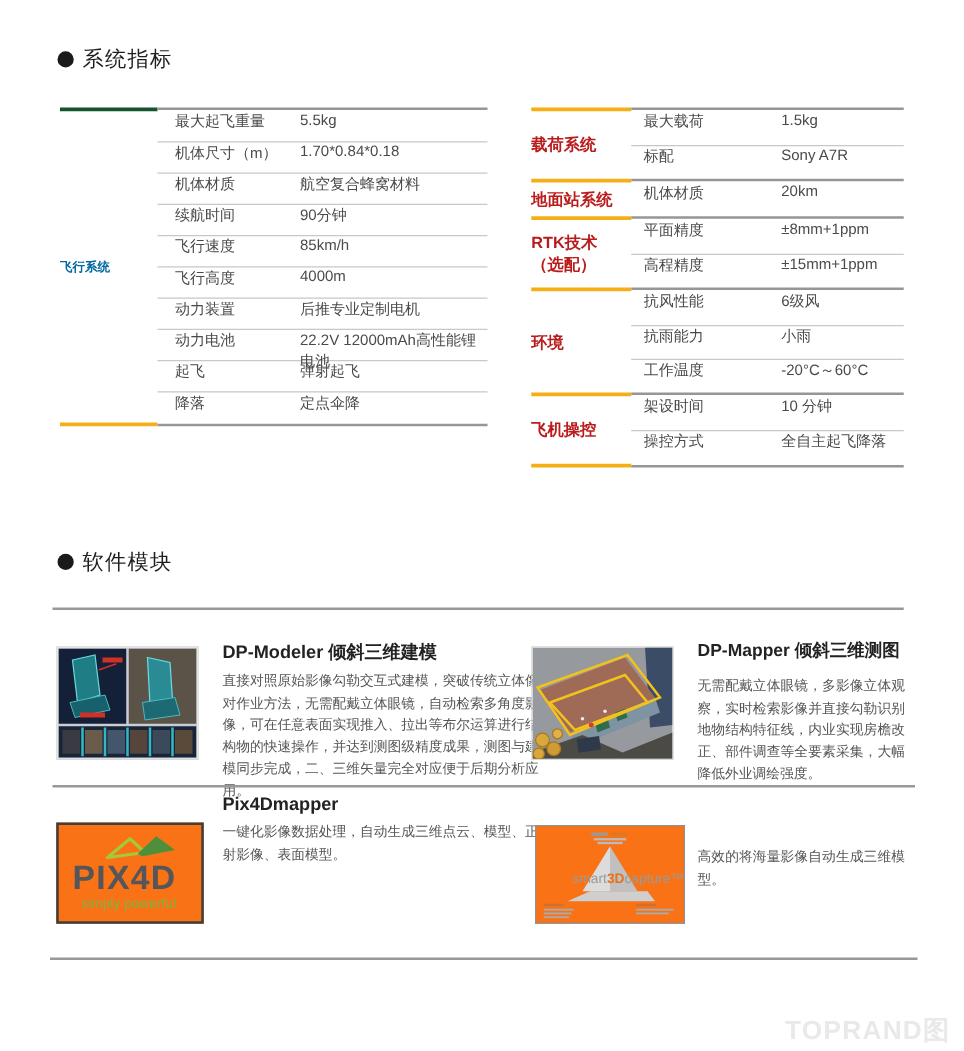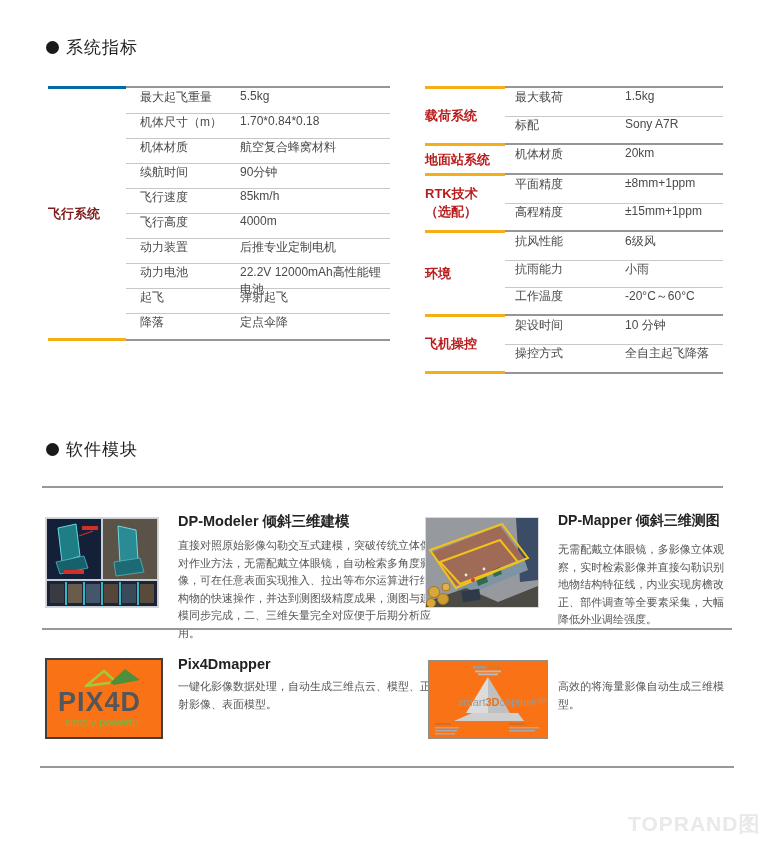--- a/index.html
+++ b/index.html
@@ -7,22 +7,22 @@
   body { font-family:"Liberation Sans","DejaVu Sans",sans-serif; }
   .page { position:relative; width:771px; height:841px; background:#ffffff; overflow:hidden; }
 
   
   .sec-header { position:absolute; display:flex; align-items:center; gap:7px; }
   .sec-header .bullet { width:13px; height:13px; border-radius:50%; background:#1a1a1a; }
   .sec-header .sec-title { font-size:17px; font-weight:normal; color:#1f1f1f; letter-spacing:1px; }
 
   
   .flight-table { position:absolute; left:48px; top:86px; width:342px; display:flex; }
-  .ft-label-col { width:78px; border-top:3px solid #0369a1; border-bottom:3px solid #f6ae17;
-                  display:flex; align-items:center; font-size:13px; font-weight:bold; color:#7f1d1d; }
+  .ft-label-col { width:78px; border-top:3px solid #14532d; border-bottom:3px solid #f6ae17;
+                  display:flex; align-items:center; font-size:10px; font-weight:bold; color:#0369a1; }
   .ft-rows { flex:1; border-top:2px solid #969696; border-bottom:2px solid #969696; padding-top:1px; }
   .ft-row { height:25px; display:flex; align-items:flex-start; border-bottom:1px solid #c8c8c8;
             font-size:12px; color:#4a4a4a; }
   .ft-row:last-child { border-bottom:none;font-family:Liberation Mono, monospace; }
   .ft-attr { width:114px; padding-left:14px; flex-shrink:0; }
   .ft-val { flex:1; }
 
   
   .spec-table { position:absolute; left:425px; top:86px; width:298px; }
   .spec-section { display:flex; }
@@ -266,21 +266,21 @@
 
   <div class="logo-box pix4d-box" style="left:45px; top:658px; width:118px; height:81px;">
     <svg width="104" height="66" viewBox="0 0 104 66">
       <polygon points="34,20 52,5 64,16" fill="none" stroke="#a6c93c" stroke-width="2.5" stroke-linejoin="round"></polygon>
       <polygon points="58,17 73,3 88,14 62,19" fill="#4e8f3c"></polygon>
       <text x="6" y="45" font-family="Liberation Sans, sans-serif" font-size="27" font-weight="bold" fill="#54565a" letter-spacing="1">PIX4D</text>
       <text x="13" y="60" font-family="Liberation Sans, sans-serif" font-size="11" fill="#7fb344">simply powerful</text>
     </svg>
   </div>
 
-  <div class="module-text" style="left:178px; top:656px; width:253px;">
+  <div class="module-text" style="left:178px; top:636px; width:253px;">
     <div class="module-title">Pix4Dmapper</div>
     <div class="module-desc">一键化影像数据处理，自动生成三维点云、模型、正射影像、表面模型。</div>
   </div>
 
   <div class="logo-box smart3d-box" style="left:428px; top:660px; width:120px; height:79px;">
     <svg width="118" height="77" viewBox="0 0 118 77">
       <rect x="44" y="5" width="13" height="2.5" fill="#999999"></rect>
       <rect x="59" y="5" width="13" height="2.5" fill="#e07820"></rect>
       <rect x="46" y="9.5" width="26" height="1.8" fill="#bbbbbb"></rect>
       <rect x="49" y="12.5" width="20" height="1.8" fill="#bbbbbb"></rect>

